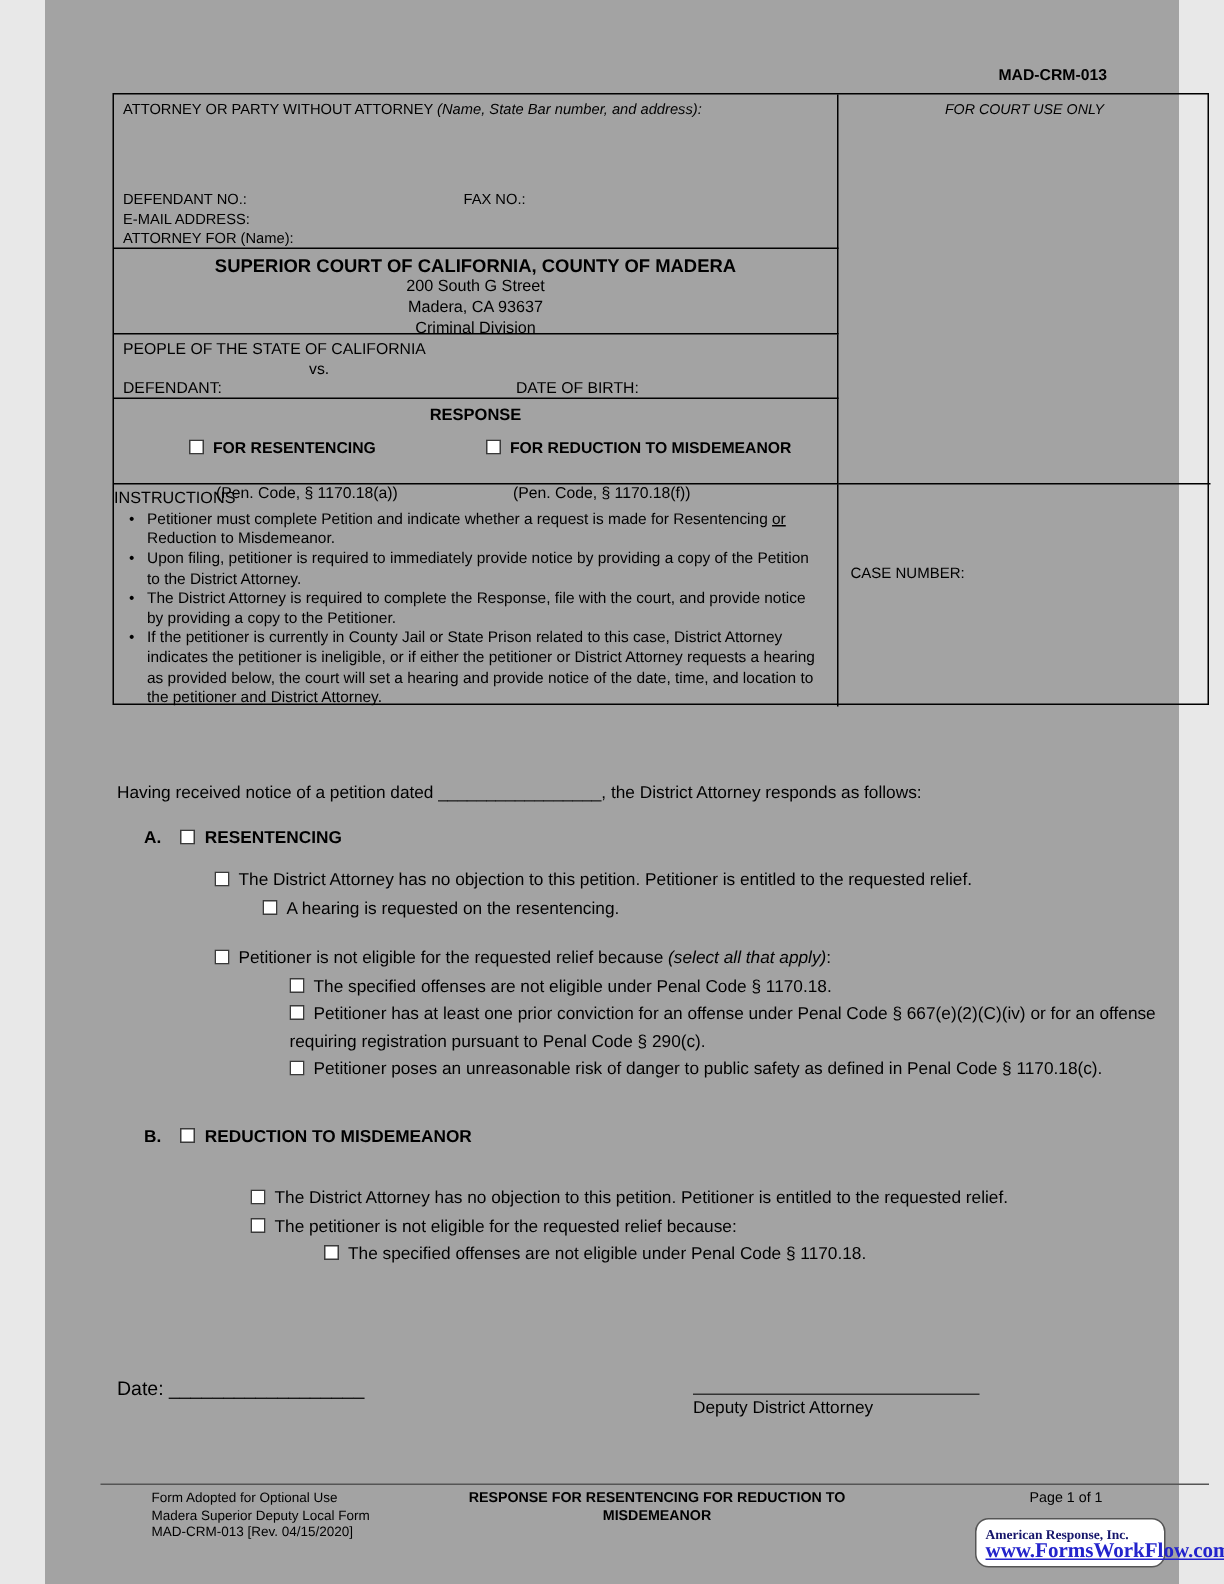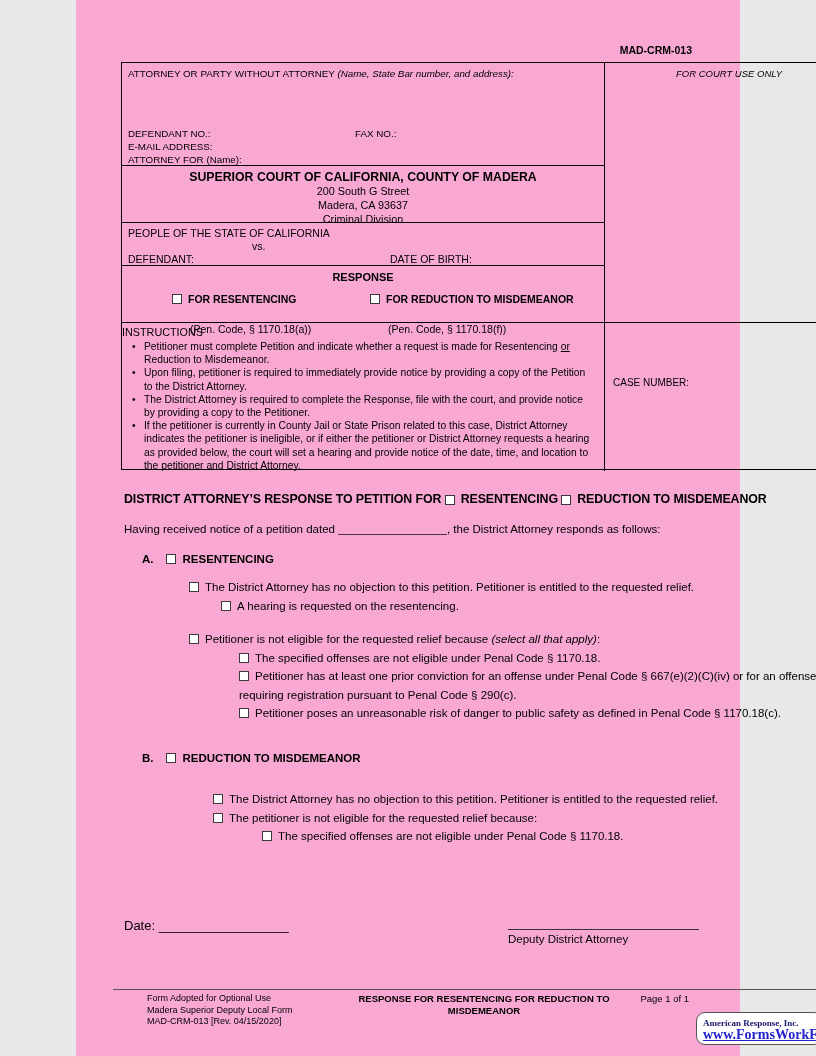--- a/index.html
+++ b/index.html
@@ -1,19 +1,19 @@
 <!DOCTYPE html>
 <html><head>
 <meta charset="utf-8">
 <style>
   * { margin:0; padding:0; box-sizing:border-box; }
   html,body { background:#e8e8e8; }
   .page {
-    position:relative; width:664px; height:1056px; margin:0 auto;
-    background:#f9a8d4; color:#000;
+    position:relative; width:756px; height:1056px; margin:0 auto;
+    background:#a3a3a3; color:#000;
     font-family:"Liberation Sans", sans-serif;
     -webkit-font-smoothing:antialiased;
   }
   .b { font-weight:bold; }
   .i { font-style:italic; }
   .u { text-decoration:underline; }
 
   
   .form-id { position:absolute; top:44px; right:48px; font-size:10.5px; font-weight:bold; }
 
@@ -158,25 +158,20 @@
 
     <div class="cell cell-courtuse">
       <span>FOR COURT USE ONLY</span>
     </div>
 
     <div class="cell cell-casenum">
       <div class="casenum-label">CASE NUMBER:</div>
     </div>
   </div>
 
-  <div class="main-title">
-    <span>DISTRICT ATTORNEY’S RESPONSE TO PETITION FOR</span>
-    <span class="cb cb-title"></span><span>RESENTENCING</span>
-    <span class="cb cb-title"></span><span>REDUCTION TO MISDEMEANOR</span>
-  </div>
 
   <div class="intro">
     <span>Having received notice of a petition dated </span><span>_________________</span><span>, the District Attorney responds as follows:</span>
   </div>
 
   <div class="sec-head sec-head-a">
     <span>A.</span><span class="cb"></span><span>RESENTENCING</span>
   </div>
 
   <div class="items items-a">

